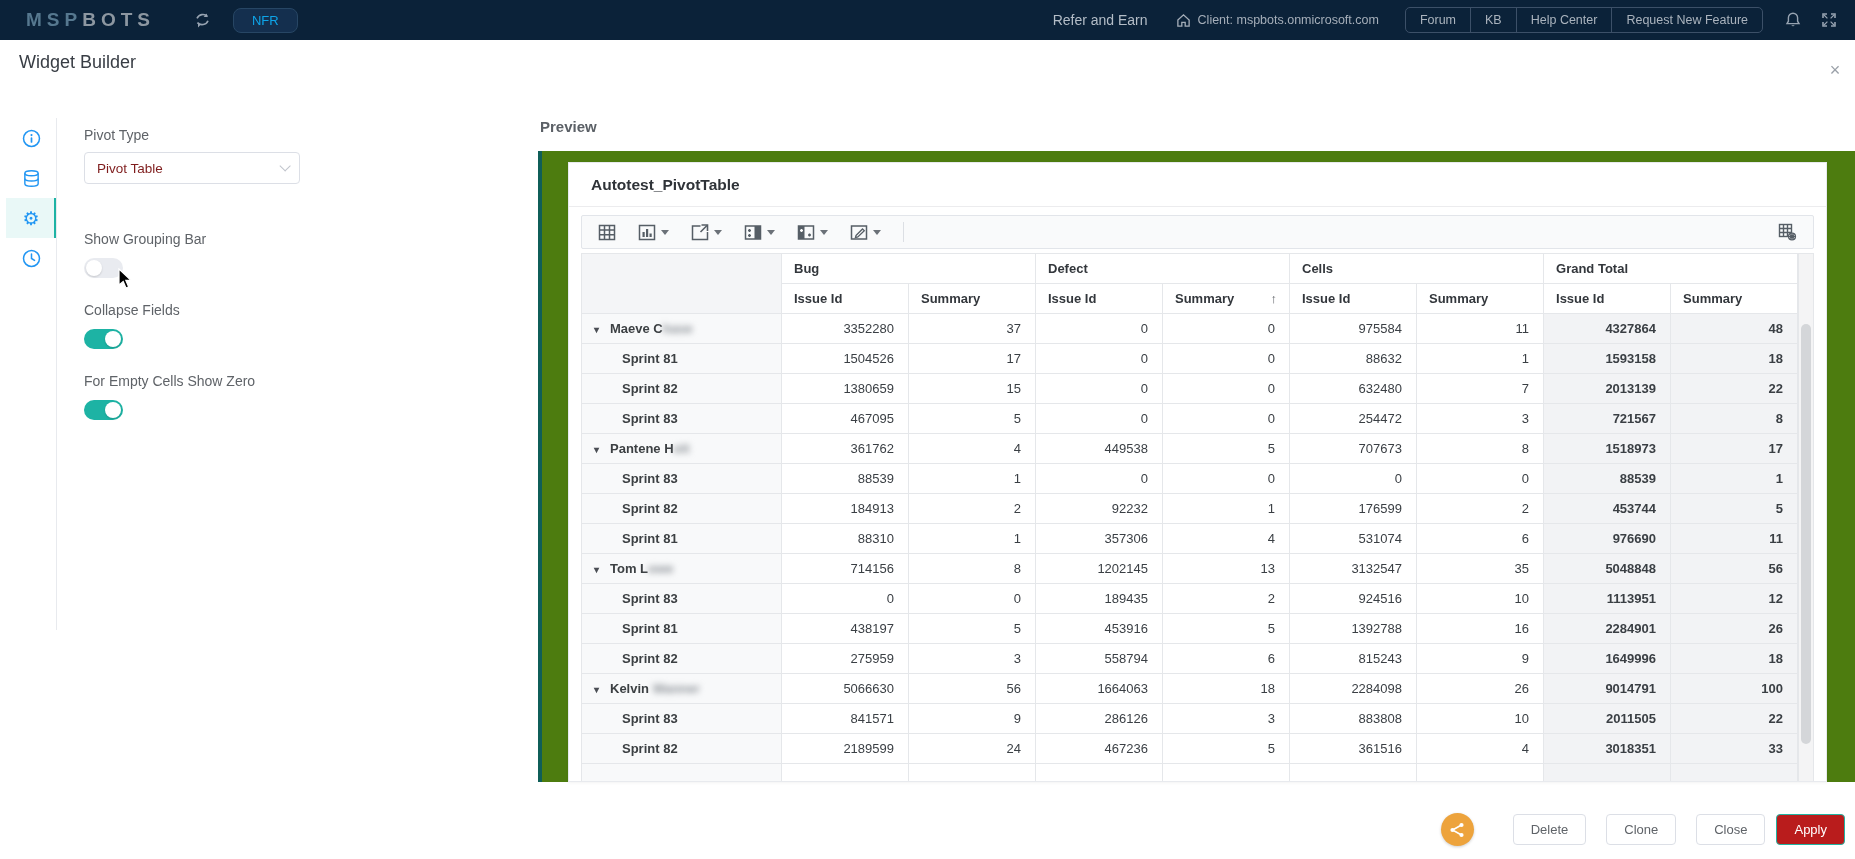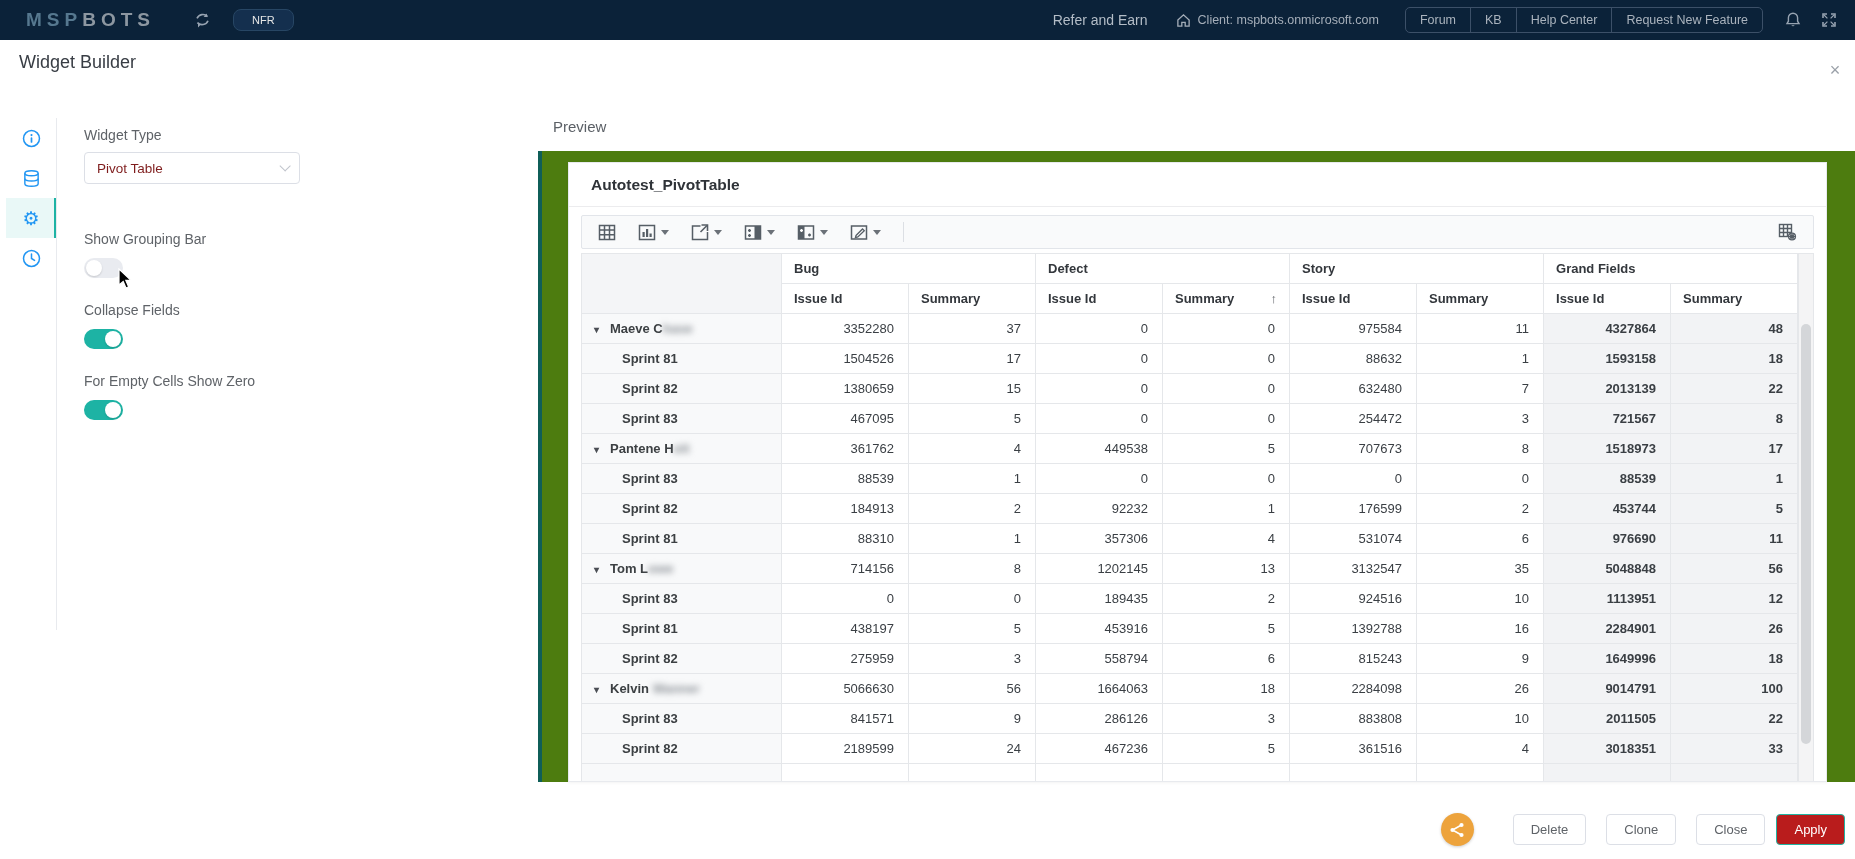--- a/index.html
+++ b/index.html
@@ -8,22 +8,22 @@
   #app { position:relative; width:1855px; height:859px; background:#fff; }
 
   
   .navbar { position:absolute; top:0; left:0; width:100%; height:40px;
     background:#0b2239; display:flex; align-items:center; color:#97a3b1; }
   .logo { margin-left:26px; font-weight:700; font-size:19px; letter-spacing:5px; cursor:pointer; }
   .logo .p1 { color:#56788f; }
   .logo .p2 { color:#8d97a1; }
   .nav-ic { width:20px; height:20px; display:inline-flex; align-items:center; justify-content:center; cursor:pointer; }
   .sync { margin-left:38px; }
-  .nfr { margin-left:20px; background:#142f4e; border:1px solid #274664; color:#e5e5e5;
-    font-size:11px; padding:4px 18px; border-radius:8px; cursor:pointer; }
+  .nfr { margin-left:20px; background:#142f4e; border:1px solid #274664; color:#0ea5e9;
+    font-size:13px; padding:4px 18px; border-radius:8px; cursor:pointer; }
   .nav-right { margin-left:auto; display:flex; align-items:center; margin-right:16px; }
   .refer { font-size:14px; color:#b4bdc7; cursor:pointer; }
   .client { display:flex; align-items:center; gap:7px; margin-left:28px; font-size:12.5px; color:#a5aeb9; cursor:pointer; }
   .link-group { display:flex; margin-left:26px; border:1px solid #3c5068; border-radius:5px; overflow:hidden; }
   .nav-link { font-size:12.5px; color:#aab3bd; padding:5px 14px; border-left:1px solid #3c5068; cursor:pointer; white-space:nowrap; }
   .nav-link:first-child { border-left:none; }
   .bell { margin-left:20px; }
   .fs { margin-left:16px; }
 
   
@@ -48,21 +48,21 @@
   .toggle-label { margin-top:24px; font-size:14px; color:#5f6368; }
   .toggle-label.first { margin-top:47px; }
   .switch { margin-top:11px; width:39px; height:20px; border-radius:10px; background:#e9ebf0; position:relative; cursor:pointer; }
   .switch .knob { position:absolute; top:2px; left:2px; width:16px; height:16px; border-radius:50%; background:#fff; box-shadow:0 1px 2px rgba(0,0,0,.15); }
   .switch.on { background:#1db3a4; }
   .switch.on .knob { left:auto; right:2px; }
 
   .cursor { position:absolute; left:118px; top:268px; pointer-events:none; z-index:50; }
 
   
-  .preview-label { position:absolute; left:553px; top:118px; font-size:15px; color:#5b6066; font-weight:400; }
+  .preview-label { position:absolute; left:540px; top:118px; font-size:15px; color:#5b6066; font-weight:700; }
   .preview-panel { position:absolute; left:538px; top:151px; width:1566px; height:631px; background:#4d7c0f; }
   .preview-panel::before { content:""; position:absolute; left:0; top:0; width:4px; height:100%; background:#0f5e58; }
   .card { position:absolute; left:30px; top:11px; width:1259px; height:620px; background:#fff;
     border:1px solid #e8eaee; box-shadow:0 1px 3px rgba(0,0,0,.05); overflow:hidden; }
   .card-title { padding:13px 22px 12px; font-size:15.5px; font-weight:700; color:#2f3338; border-bottom:1px solid #ececee; }
 
   .toolbar { margin:8px 12px 0; height:34px; border:1px solid #e2e5ea; background:#f9fafb; border-radius:2px;
     display:flex; align-items:center; padding:0 16px; }
   .tb-group { display:flex; align-items:center; gap:5px; margin-right:22px; cursor:pointer; }
   .tb-chev { width:0; height:0; border-left:4px solid transparent; border-right:4px solid transparent; border-top:5px solid #6b7178; }
@@ -163,21 +163,21 @@
     <div class="rail-item">
       <svg width="19" height="19" viewBox="0 0 20 20">
           <circle cx="10" cy="10" r="8.4" fill="none" stroke="#2196f3" stroke-width="1.6"></circle>
           <path d="M10 5.2V10l3.2 2" fill="none" stroke="#2196f3" stroke-width="1.6" stroke-linecap="round"></path>
         </svg>
     </div>
   </div>
   <div class="rail-divider"></div>
 
   <div class="form-col">
-    <div class="fld-label">Widget Type</div>
+    <div class="fld-label">Pivot Type</div>
     <div class="select">
       <span>Pivot Table</span>
       <span class="chev"></span>
     </div>
     <div>
         <div class="toggle-label first">Show Grouping Bar</div>
         <div class="switch">
           <span class="knob"></span>
         </div>
         <div class="toggle-label">Collapse Fields</div>
@@ -273,22 +273,22 @@
               <col style="width: 127px;">
               <col style="width: 127px;">
               <col style="width: 127px;">
               <col style="width: 127px;">
             </colgroup>
           <thead>
             <tr>
                 <th class="blankhdr" rowspan="2"></th>
                 <th class="grphdr" colspan="2">Bug</th>
                 <th class="grphdr" colspan="2">Defect</th>
-                <th class="grphdr" colspan="2">Story</th>
-                <th class="grphdr" colspan="2">Grand Fields</th>
+                <th class="grphdr" colspan="2">Cells</th>
+                <th class="grphdr" colspan="2">Grand Total</th>
               </tr>
             <tr>
                 <th class="subhdr">Issue Id</th>
                 <th class="subhdr">Summary</th>
                 <th class="subhdr">Issue Id</th>
                 <th class="subhdr">Summary<span class="arrow">↑</span></th>
                 <th class="subhdr">Issue Id</th>
                 <th class="subhdr">Summary</th>
                 <th class="subhdr">Issue Id</th>
                 <th class="subhdr">Summary</th>

